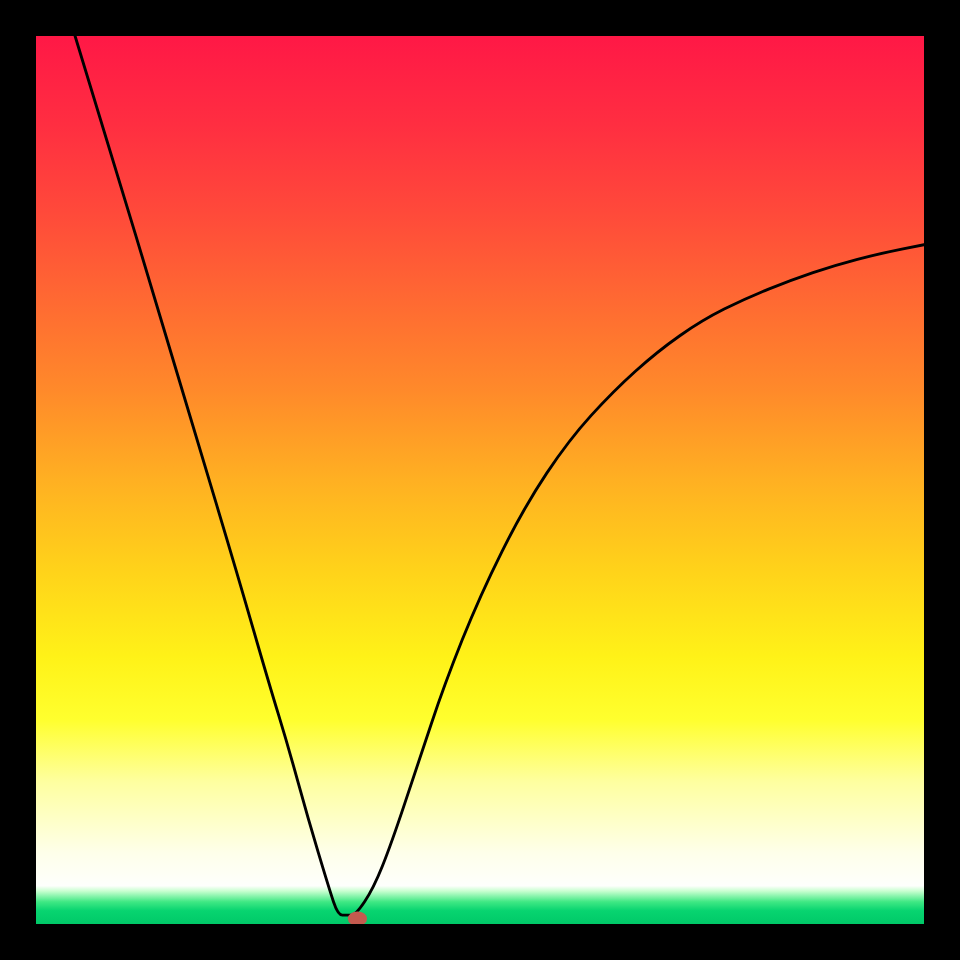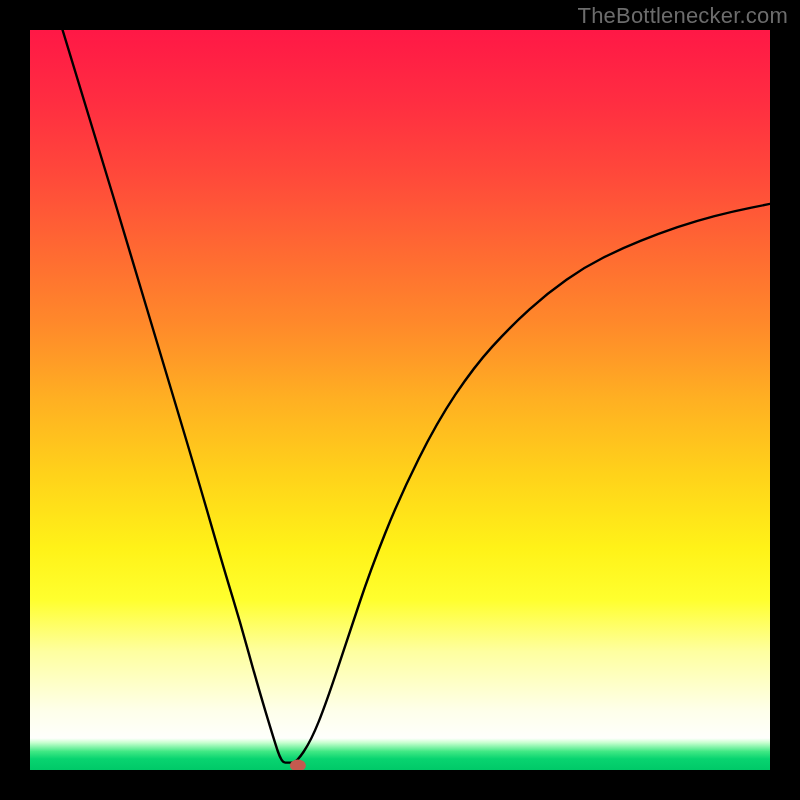--- a/index.html
+++ b/index.html
@@ -39,21 +39,20 @@
     left: 0;
     top: 0;
     width: 740px;
     height: 740px;
   }
 </style>
 </head>
 <body>
 
 <div class="container">
-  <div class="watermark">TheBottlenecker.com</div>
   <div class="plot-area">
     <svg class="plot-svg" viewBox="0 0 740 740" preserveAspectRatio="none">
       <defs>
         <linearGradient id="bg-grad" x1="0" y1="0" x2="0" y2="1">
             <stop offset="0.00%" stop-color="#ff1846"></stop>
             <stop offset="10.00%" stop-color="#ff2e41"></stop>
             <stop offset="20.00%" stop-color="#ff4a3a"></stop>
             <stop offset="30.00%" stop-color="#ff6a32"></stop>
             <stop offset="40.00%" stop-color="#ff8a2a"></stop>
             <stop offset="50.00%" stop-color="#ffb022"></stop>

